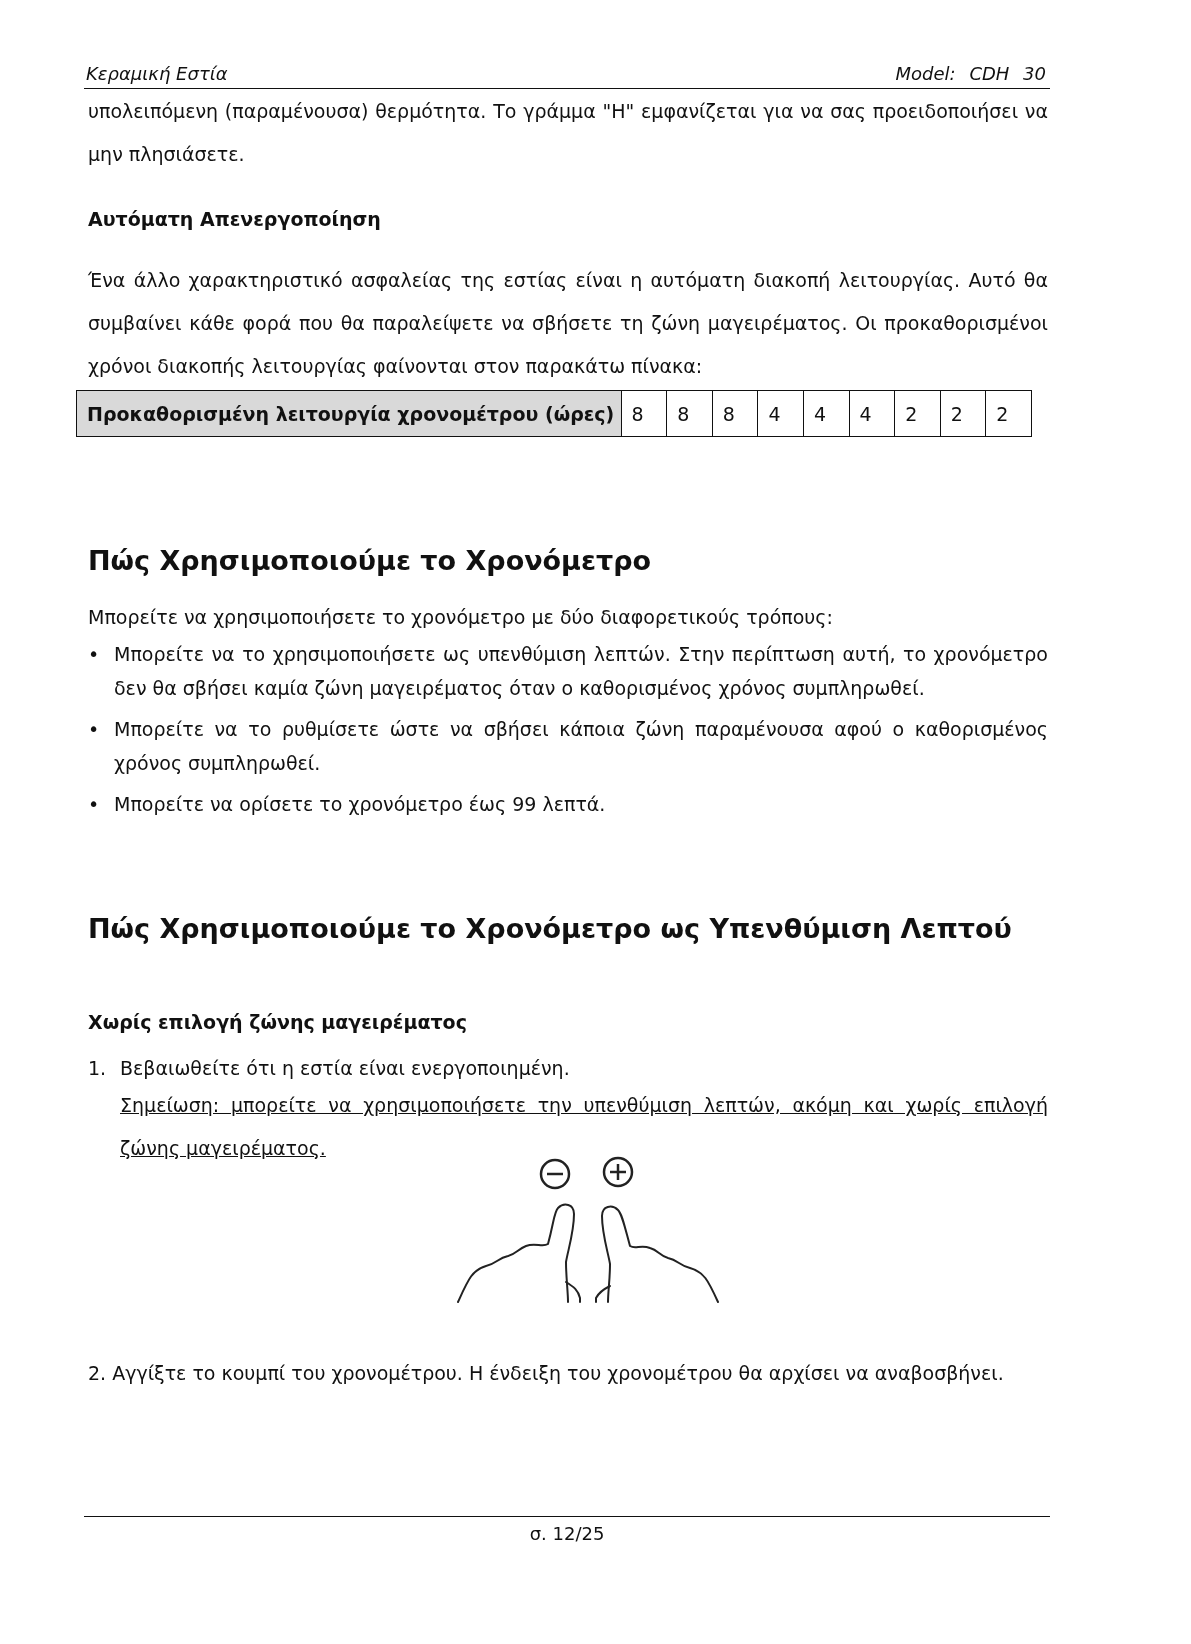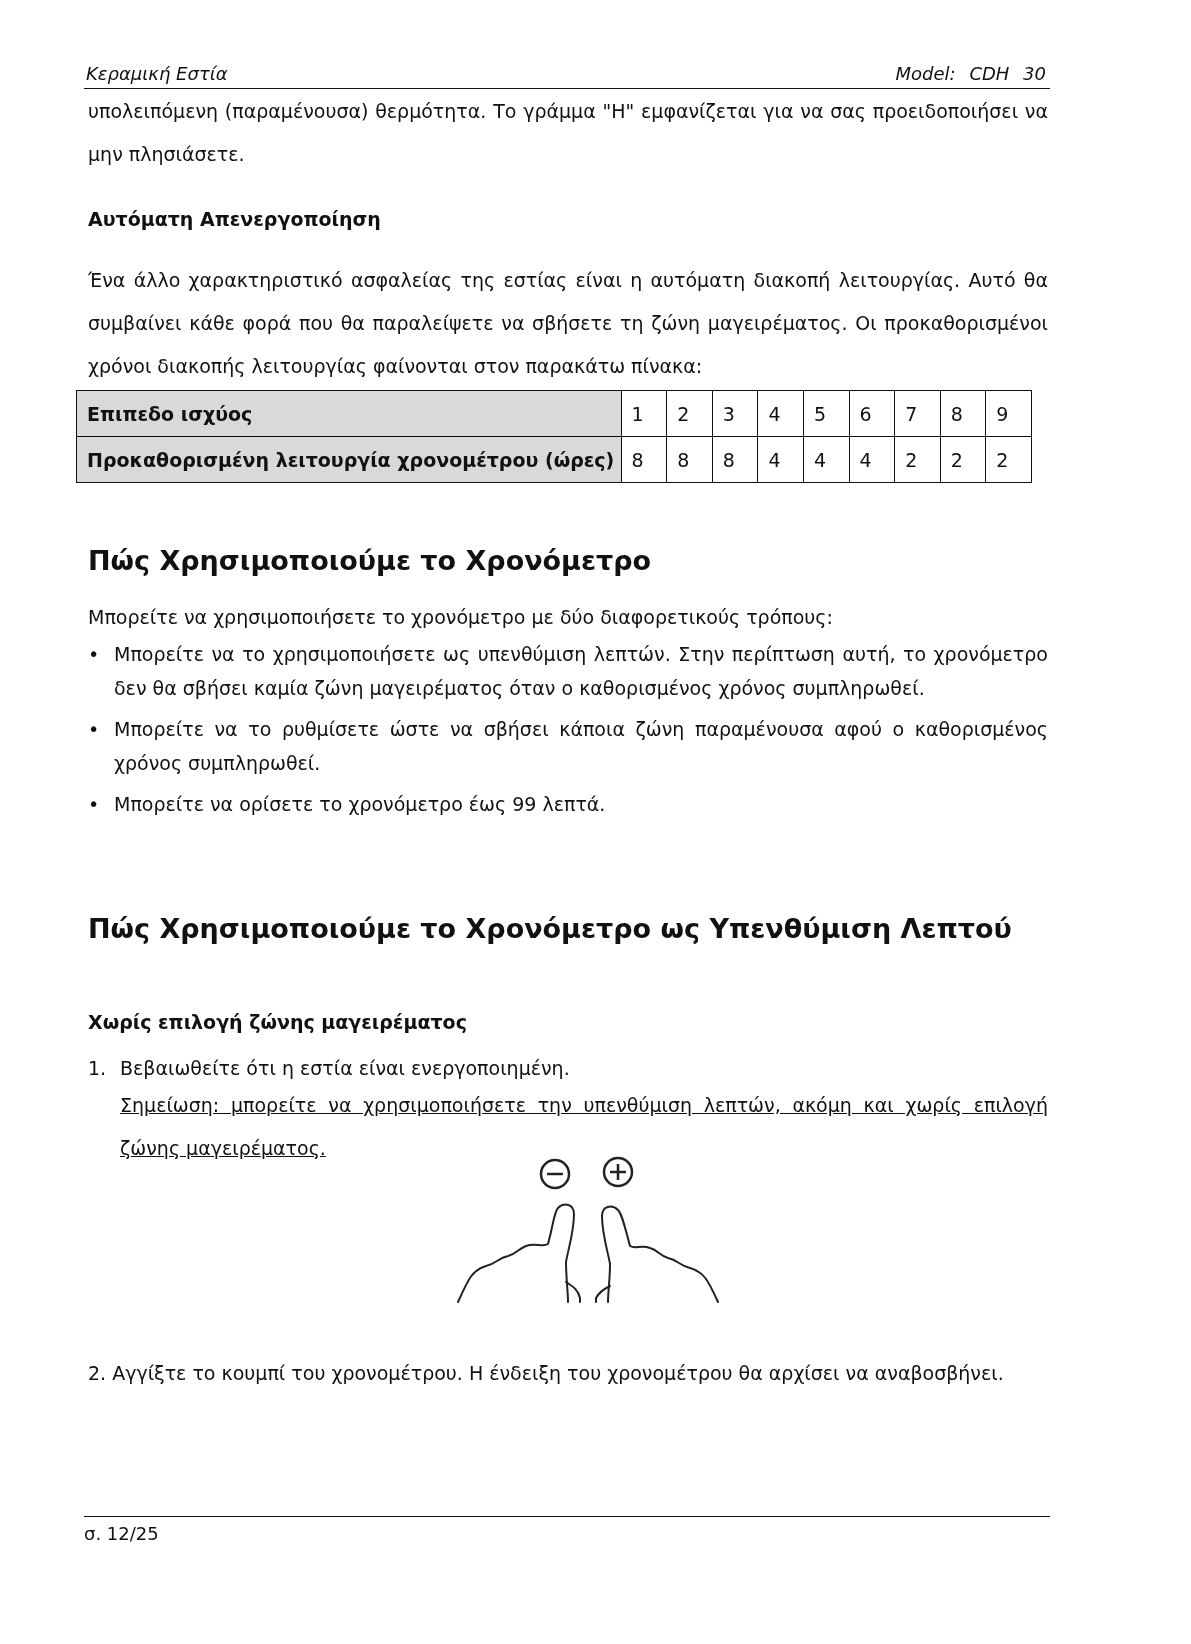--- a/index.html
+++ b/index.html
@@ -46,50 +46,38 @@
   ul.bullets li { position: relative; padding-left: 26px; text-align: justify; margin-bottom: 7px; }
   ul.bullets li .bullet { position: absolute; left: 0; top: 0; }
 
   .step { position: absolute; left: 88px; font-size: 19px; line-height: 34px; margin-top: 8px; }
   .step .num { display: inline-block; width: 32px; }
 
   .illustration { position: absolute; left: 450px; top: 1152px; width: 280px; height: 160px; }
 
   .page-footer {
     position: absolute; left: 84px; top: 1516px; width: 966px;
-    border-top: 1.5px solid #111; text-align: left; font-size: 18px; padding-top: 6px;
+    border-top: 1.5px solid #111; text-align: center; font-size: 18px; padding-top: 6px;
   }
 </style>
 </head>
 <body>
 
 <div class="page-header">
   <span class="left">Κεραμική Εστία</span>
   <span class="right">Model:  CDH 30</span>
 </div>
 
 <div class="para j-last" style="top:90px;">υπολειπόμενη (παραμένουσα) θερμότητα. Το γράμμα "H" εμφανίζεται για να σας προειδοποιήσει να μην πλησιάσετε.</div>
 
 <div class="subhead" style="top:204px;">Αυτόματη Απενεργοποίηση</div>
 <div class="para j-last" style="top:259px;">Ένα άλλο χαρακτηριστικό ασφαλείας της εστίας είναι η αυτόματη διακοπή λειτουργίας. Αυτό θα συμβαίνει κάθε φορά που θα παραλείψετε να σβήσετε τη ζώνη μαγειρέματος. Οι προκαθορισμένοι χρόνοι διακοπής λειτουργίας φαίνονται στον παρακάτω πίνακα:</div>
 
 <table class="power-table">
   <tbody>
-      <tr>
-    <td class="label">Επιπεδο ισχύος</td>
-    <td class="val">1</td>
-    <td class="val">2</td>
-    <td class="val">3</td>
-    <td class="val">4</td>
-    <td class="val">5</td>
-    <td class="val">6</td>
-    <td class="val">7</td>
-    <td class="val">8</td>
-    <td class="val">9</td>
-  </tr>
   <tr>
     <td class="label">Προκαθορισμένη λειτουργία χρονομέτρου (ώρες)</td>
     <td class="val">8</td>
     <td class="val">8</td>
     <td class="val">8</td>
     <td class="val">4</td>
     <td class="val">4</td>
     <td class="val">4</td>
     <td class="val">2</td>
     <td class="val">2</td>

